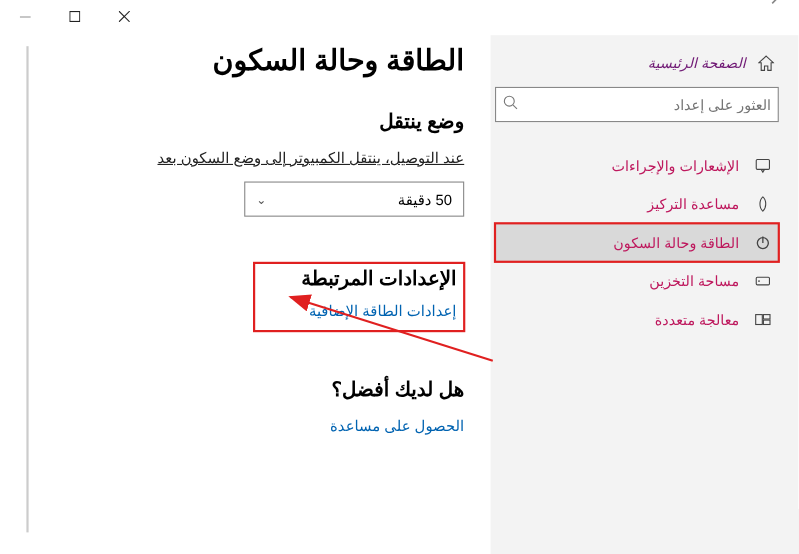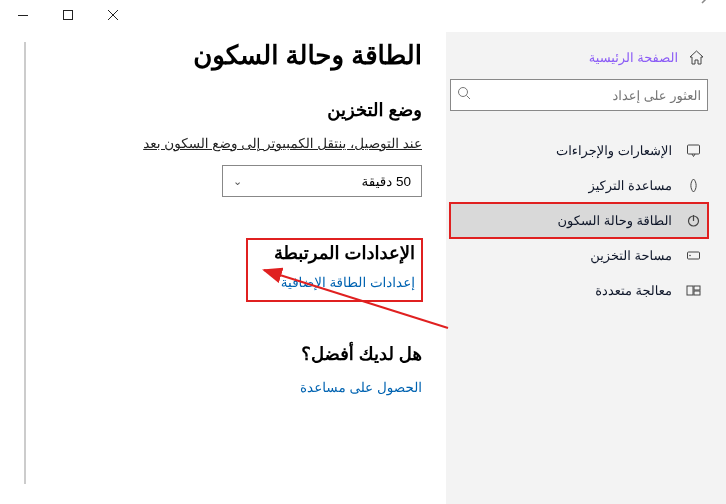--- a/index.html
+++ b/index.html
@@ -10,39 +10,39 @@
 .titlebar .back-arrow { width: 20px; height: 20px; display: flex; align-items: center; justify-content: center; }
 .titlebar .title { font-size: 12px; margin-right: 10px; color: #222; }
 .winctrl { position: absolute; left: 0; top: 0; display: flex; }
 .winbtn { width: 45px; height: 30px; display: flex; align-items: center; justify-content: center; color: #222; }
 
 .app { display: flex; height: calc(504px - 32px); }
 
 .sidebar { width: 280px; background: #f3f3f3; padding: 10px 18px 0 4px; overflow: hidden; }
 .home-row { display: flex; align-items: center; gap: 10px; padding: 8px 4px 14px 0; cursor: pointer; }
 .home-row .icon { width: 16px; display: flex; justify-content: center; color: #555; }
-.home-row .label { font-size: 13px; color: #8b5cf6; }
+.home-row .label { font-size: 13px; color: #701a75; font-style: italic; }
 .search { display: flex; align-items: center; border: 1px solid #888; background: #fff; height: 32px; padding: 0 6px; margin-bottom: 22px; }
 .search input { border: none; outline: none; flex: 1; text-align: right; font-size: 13px; background: transparent; }
 .search .sicon { color: #777; }
 .section-title { font-size: 14px; font-weight: 600; color: #222; padding: 6px 2px 22px; }
-.nav-item { display: flex; align-items: flex-end; gap: 12px; padding: 10px 6px; font-size: 13px; color: #0f172a; cursor: pointer; }
+.nav-item { display: flex; align-items: flex-end; gap: 12px; padding: 10px 6px; font-size: 13px; color: #be185d; cursor: pointer; }
 .nav-item .icon { width: 18px; display: flex; justify-content: center; color: #444; }
 .nav-item.selected { background: #d9d9d9; }
 
 .highlight-red { outline: 2px solid #e02020; outline-offset: -1px; position: relative; }
 
 .content { flex: 1; padding: 8px 24px 0 18px; position: relative; }
 .h1 { font-size: 26px; font-weight: 600; margin-bottom: 28px; }
 .h2 { font-size: 18px; font-weight: 600; margin-bottom: 14px; }
 .body-text { font-size: 13.5px; color: #222; margin-bottom: 14px; text-decoration: underline; }
 .dropdown { display: flex; align-items: center; justify-content: space-between; border: 1px solid #888; width: 200px; height: 32px; padding: 0 10px; font-size: 13.5px; margin-bottom: 42px; cursor: pointer; }
 .dropdown .chev { color: #555; font-size: 11px; }
 
-.related-box { border: 1px solid transparent; padding: 2px 6px 10px 0; width: 175px; }
+.related-box { border: 1px solid transparent; padding: 2px 6px 10px 0; width: 191px; }
 .related-box.highlight-red { outline: 2px solid #e02020; }
 .related-title { font-size: 18px; font-weight: 600; margin-bottom: 10px; }
 .link { color: #0063b1; font-size: 13.5px; cursor: pointer; }
 
 .smalllink { color: #0063b1; font-size: 13.5px; cursor: pointer; text-align: right; }
 
 .vline { position: absolute; left: 24px; top: 10px; bottom: 20px; width: 2px; background: #ccc; }
 
 svg.arrow { position: absolute; pointer-events: none; }
 
@@ -152,21 +152,21 @@
         </span>
       <span>معالجة متعددة</span>
     </div>
   </div>
 
   <div class="content">
     <div class="vline"></div>
     <div class="content-inner">
       <div class="h1">الطاقة وحالة السكون</div>
 
-      <div class="h2">وضع التخزين</div>
+      <div class="h2">وضع ينتقل</div>
       <div class="body-text">عند التوصيل، ينتقل الكمبيوتر إلى وضع السكون بعد</div>
       <div class="dropdown">
         <span>50 دقيقة</span>
         <span class="chev">⌄</span>
       </div>
 
       <div class="related-box highlight-red">
         <div class="related-title">الإعدادات المرتبطة</div>
         <div class="link">إعدادات الطاقة الإضافية</div>
       </div>

